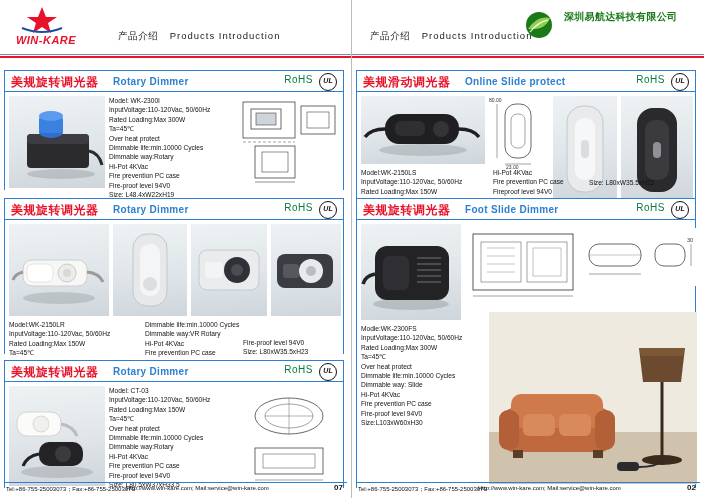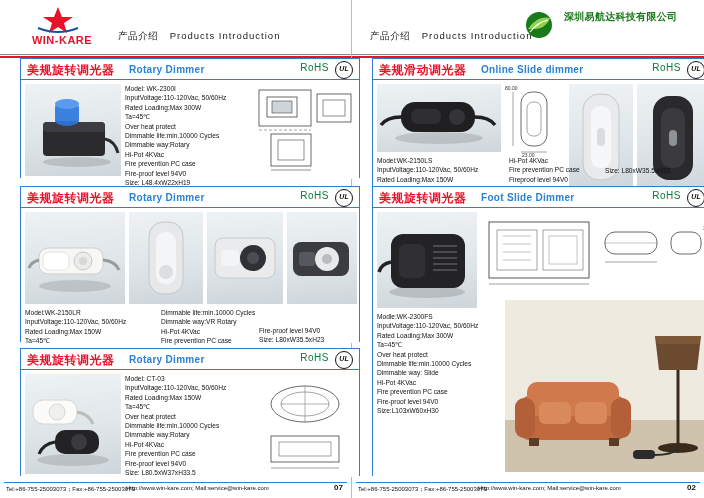--- a/index.html
+++ b/index.html
@@ -3,34 +3,34 @@
 <meta charset="utf-8">
 <style>
   html,body{margin:0;padding:0;}
   body{width:704px;height:498px;background:#fff;font-family:"Liberation Sans",sans-serif;overflow:hidden;}
   .page{position:relative;width:704px;height:498px;box-sizing:border-box;}
   .half{position:absolute;top:0;width:352px;height:498px;box-sizing:border-box;}
   .half.left{left:0;border-right:1px solid #bbb;}
   .half.right{left:352px;}
   
   .pg-head{position:relative;height:56px;box-sizing:border-box;}
-  .logo{position:absolute;left:16px;top:6px;width:92px;height:44px;}
+  .logo{position:absolute;left:0;top:6px;width:92px;height:44px;font-style:italic;}
   .logo .star{position:absolute;left:20px;top:0px;width:44px;height:28px;}
   .logo .star svg{display:block;}
   .logo .brand{position:absolute;left:0;top:28px;width:92px;text-align:center;font-size:11px;font-weight:bold;color:#e8122b;letter-spacing:.5px;}
   .head-title{position:absolute;left:118px;top:30px;font-size:9.5px;color:#222;letter-spacing:.6px;}
   .head-title .en{margin-left:8px;letter-spacing:1px;}
   .head-right{position:absolute;right:6px;top:6px;width:180px;height:42px;}
   .head-right .hlogo{position:absolute;left:0;top:4px;width:42px;height:30px;}
   .head-right .cn{position:absolute;left:46px;top:4px;font-size:10px;color:#1a7a1a;font-weight:bold;letter-spacing:.3px;}
   .head-right .en{position:absolute;left:46px;top:19px;font-size:9px;color:#e8122b;font-weight:bold;letter-spacing:.2px;}
   .head-rule{position:absolute;left:0;right:0;top:54px;height:0;border-top:1px solid #8a8a8a;}
   .head-rule2{position:absolute;left:0;right:0;top:56px;height:0;border-top:2px solid #e8122b;}
   
-  .blk{position:absolute;left:20px;width:340px;box-sizing:border-box;border:1px solid #2e7fd1;}
+  .blk{position:absolute;left:4px;width:340px;box-sizing:border-box;border:1px solid #2e7fd1;margin-top:12px;}
   .blk-hd{position:relative;height:20px;background:#fff;border-bottom:1px solid #2e7fd1;}
   .blk-hd .cn{position:absolute;left:6px;top:3px;font-size:12px;font-weight:bold;color:#e8122b;letter-spacing:.5px;}
   .blk-hd .en{position:absolute;left:108px;top:5px;font-size:10px;color:#2e7fd1;font-weight:bold;letter-spacing:.3px;}
   .blk-hd .rohs{position:absolute;right:30px;top:3px;font-size:10px;font-weight:normal;color:#0a7a3c;letter-spacing:.5px;}
   .ul{position:absolute;right:6px;top:2px;width:16px;height:16px;border:1.2px solid #111;border-radius:50%;font-size:7px;line-height:14px;text-align:center;font-weight:bold;color:#111;font-style:italic;}
   .blk-body{position:relative;background:#fff;}
   .specs{position:absolute;font-size:6.6px;line-height:9.4px;color:#111;white-space:pre-line;}
   
   .photo{position:absolute;background:#f3f4f6;}
   .gbg{background:linear-gradient(175deg,#eef2f4 0%,#dfe5e9 55%,#cfd6db 100%);}
@@ -240,21 +240,21 @@
         </div>
         <div class="cn">深圳易航达科技有限公司</div>
       </div>
       <div class="head-rule"></div>
       <div class="head-rule2"></div>
     </div>
 
     <div class="blk" style="top:58px;height:134px;">
       <div class="blk-hd">
         <div class="cn">美规滑动调光器</div>
-        <div class="en">Online Slide dimmer</div>
+        <div class="en">Online Slide protect</div>
         <div class="rohs">RoHS</div>
         <div class="ul">UL</div>
       </div>
       <div class="blk-body" style="height:113px;">
         <div class="photo gbg" style="left:4px;top:4px;width:124px;height:68px;">
           <svg width="124" height="68" viewBox="0 0 124 68">
             <ellipse cx="62" cy="54" rx="44" ry="6" fill="rgba(0,0,0,.13)"></ellipse>
             <rect x="24" y="18" width="74" height="30" rx="14" fill="#1f1f22"></rect>
             <rect x="34" y="25" width="30" height="15" rx="6" fill="#2e2e33"></rect>
             <circle cx="80" cy="33" r="8" fill="#333338"></circle>

